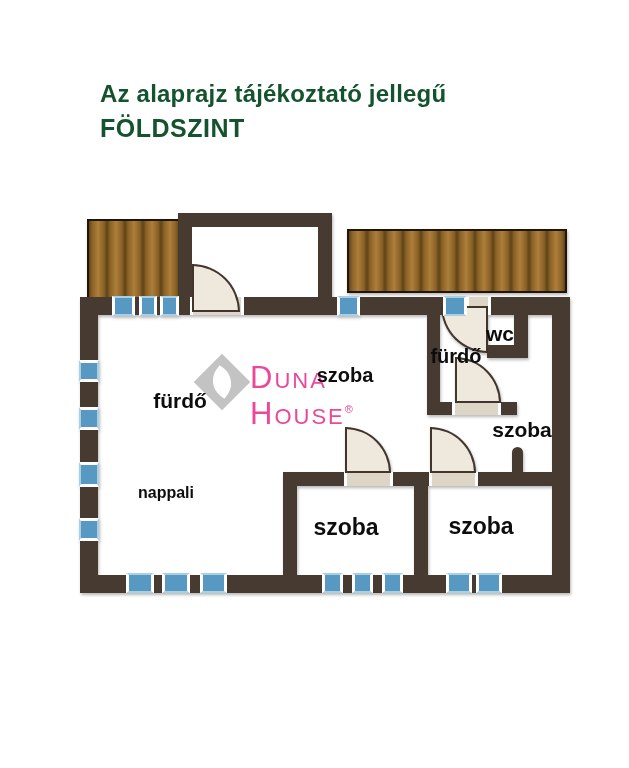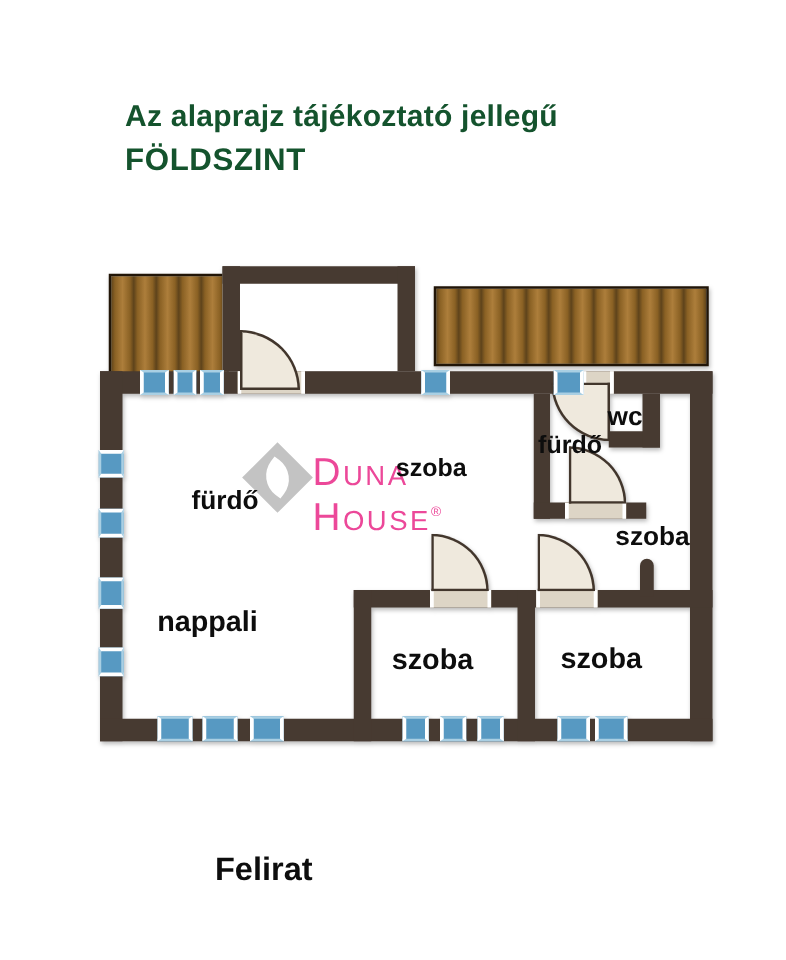--- a/index.html
+++ b/index.html
@@ -100,21 +100,20 @@
     <div class="win win-h" style="left:200px;top:573px;width:27px;"></div>
     <div class="win win-h" style="left:322px;top:573px;width:21px;"></div>
     <div class="win win-h" style="left:352px;top:573px;width:21px;"></div>
     <div class="win win-h" style="left:382px;top:573px;width:21px;"></div>
     <div class="win win-h" style="left:446px;top:573px;width:26px;"></div>
     <div class="win win-h" style="left:476px;top:573px;width:26px;"></div>
   </div>
 
   <div class="label" style="left:180px;top:389px;font-size:21px;">fürdő</div>
   <div class="label" style="left:345px;top:364px;font-size:20px;">szoba</div>
-  <div class="label" style="left:166px;top:484px;font-size:23px;text-align:right;">nappali</div>
+  <div class="label" style="left:166px;top:484px;font-size:16px;text-align:right;">nappali</div>
   <div class="label" style="left:346px;top:514px;font-size:23px;">szoba</div>
   <div class="label" style="left:481px;top:513px;font-size:23px;">szoba</div>
   <div class="label" style="left:456px;top:345px;font-size:20px;">fürdő</div>
   <div class="label" style="left:500px;top:322px;font-size:21px;">wc</div>
   <div class="label" style="left:522px;top:418px;font-size:21px;">szoba</div>
 
-  <div id="caption">Felirat</div>
 </div>
 
 </body></html>

